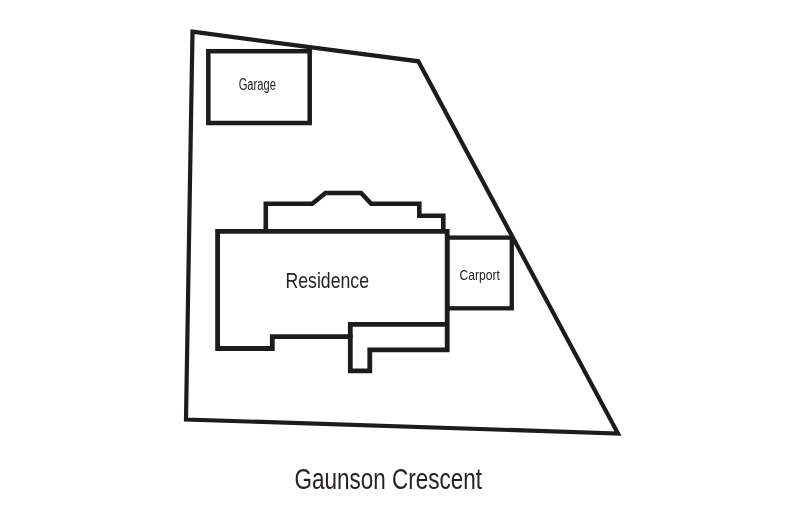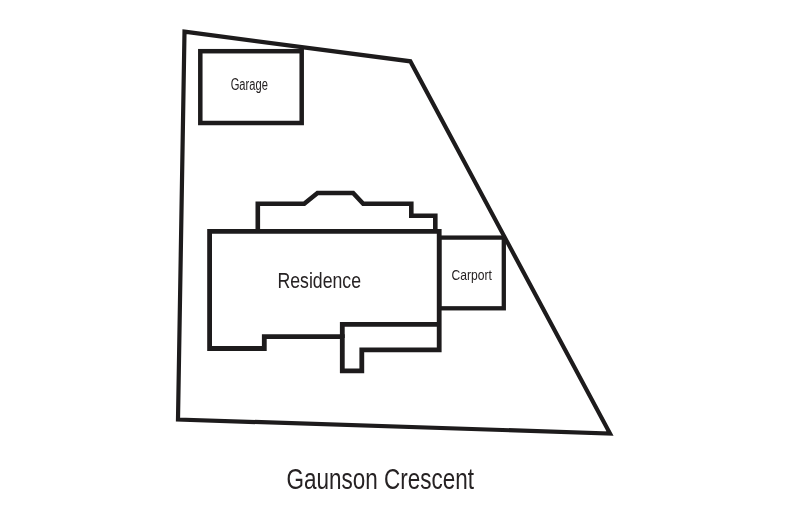--- a/index.html
+++ b/index.html
@@ -1,17 +1,17 @@
 <!DOCTYPE html>
 <html><head>
 <meta charset="utf-8">
 <title>Site Plan</title>
 <style>
   html,body{margin:0;padding:0;background:#ffffff;}
-  .page{width:644px;height:527px;position:relative;background:#737373;overflow:hidden;}
+  .page{width:644px;height:527px;position:relative;background:#737373;overflow:hidden;margin-left:8px;}
   svg{display:block;}
   text{font-family:"Liberation Sans", sans-serif;fill:#262223;}
 </style>
 </head>
 <body>
 <div class="page">
 <svg width="790" height="527" viewBox="0 0 790 527" xmlns="http://www.w3.org/2000/svg">
 
   <rect x="0" y="0" width="790" height="527" fill="#ffffff"></rect>
 

